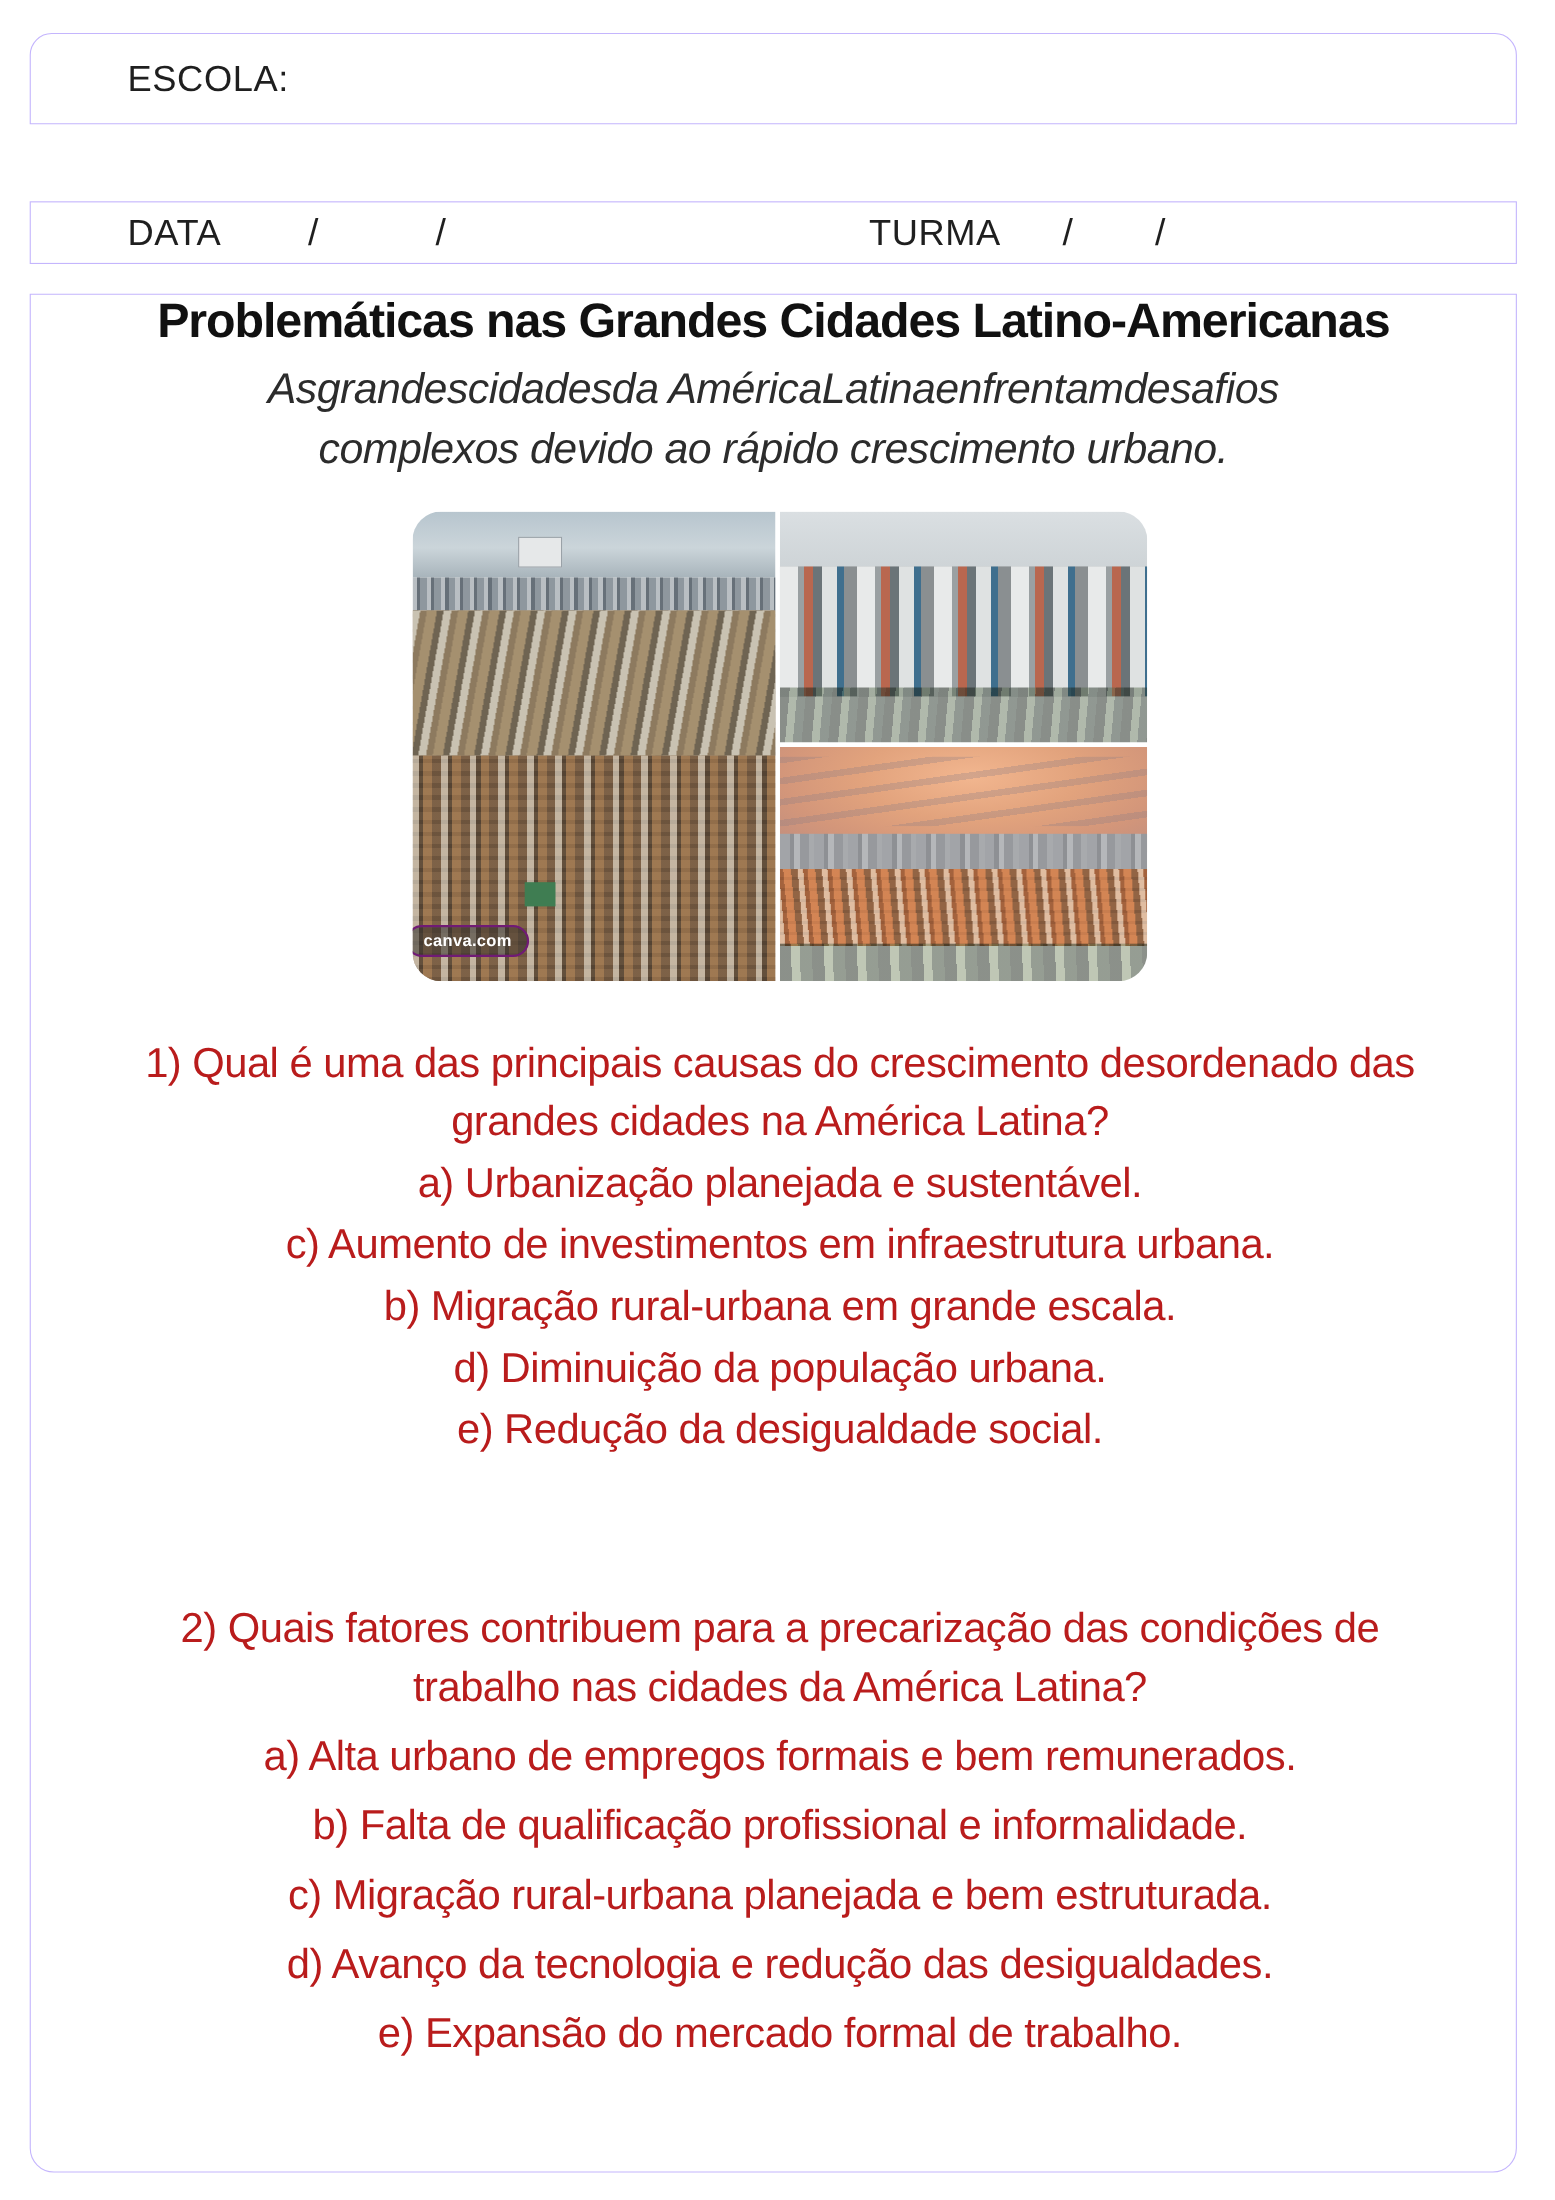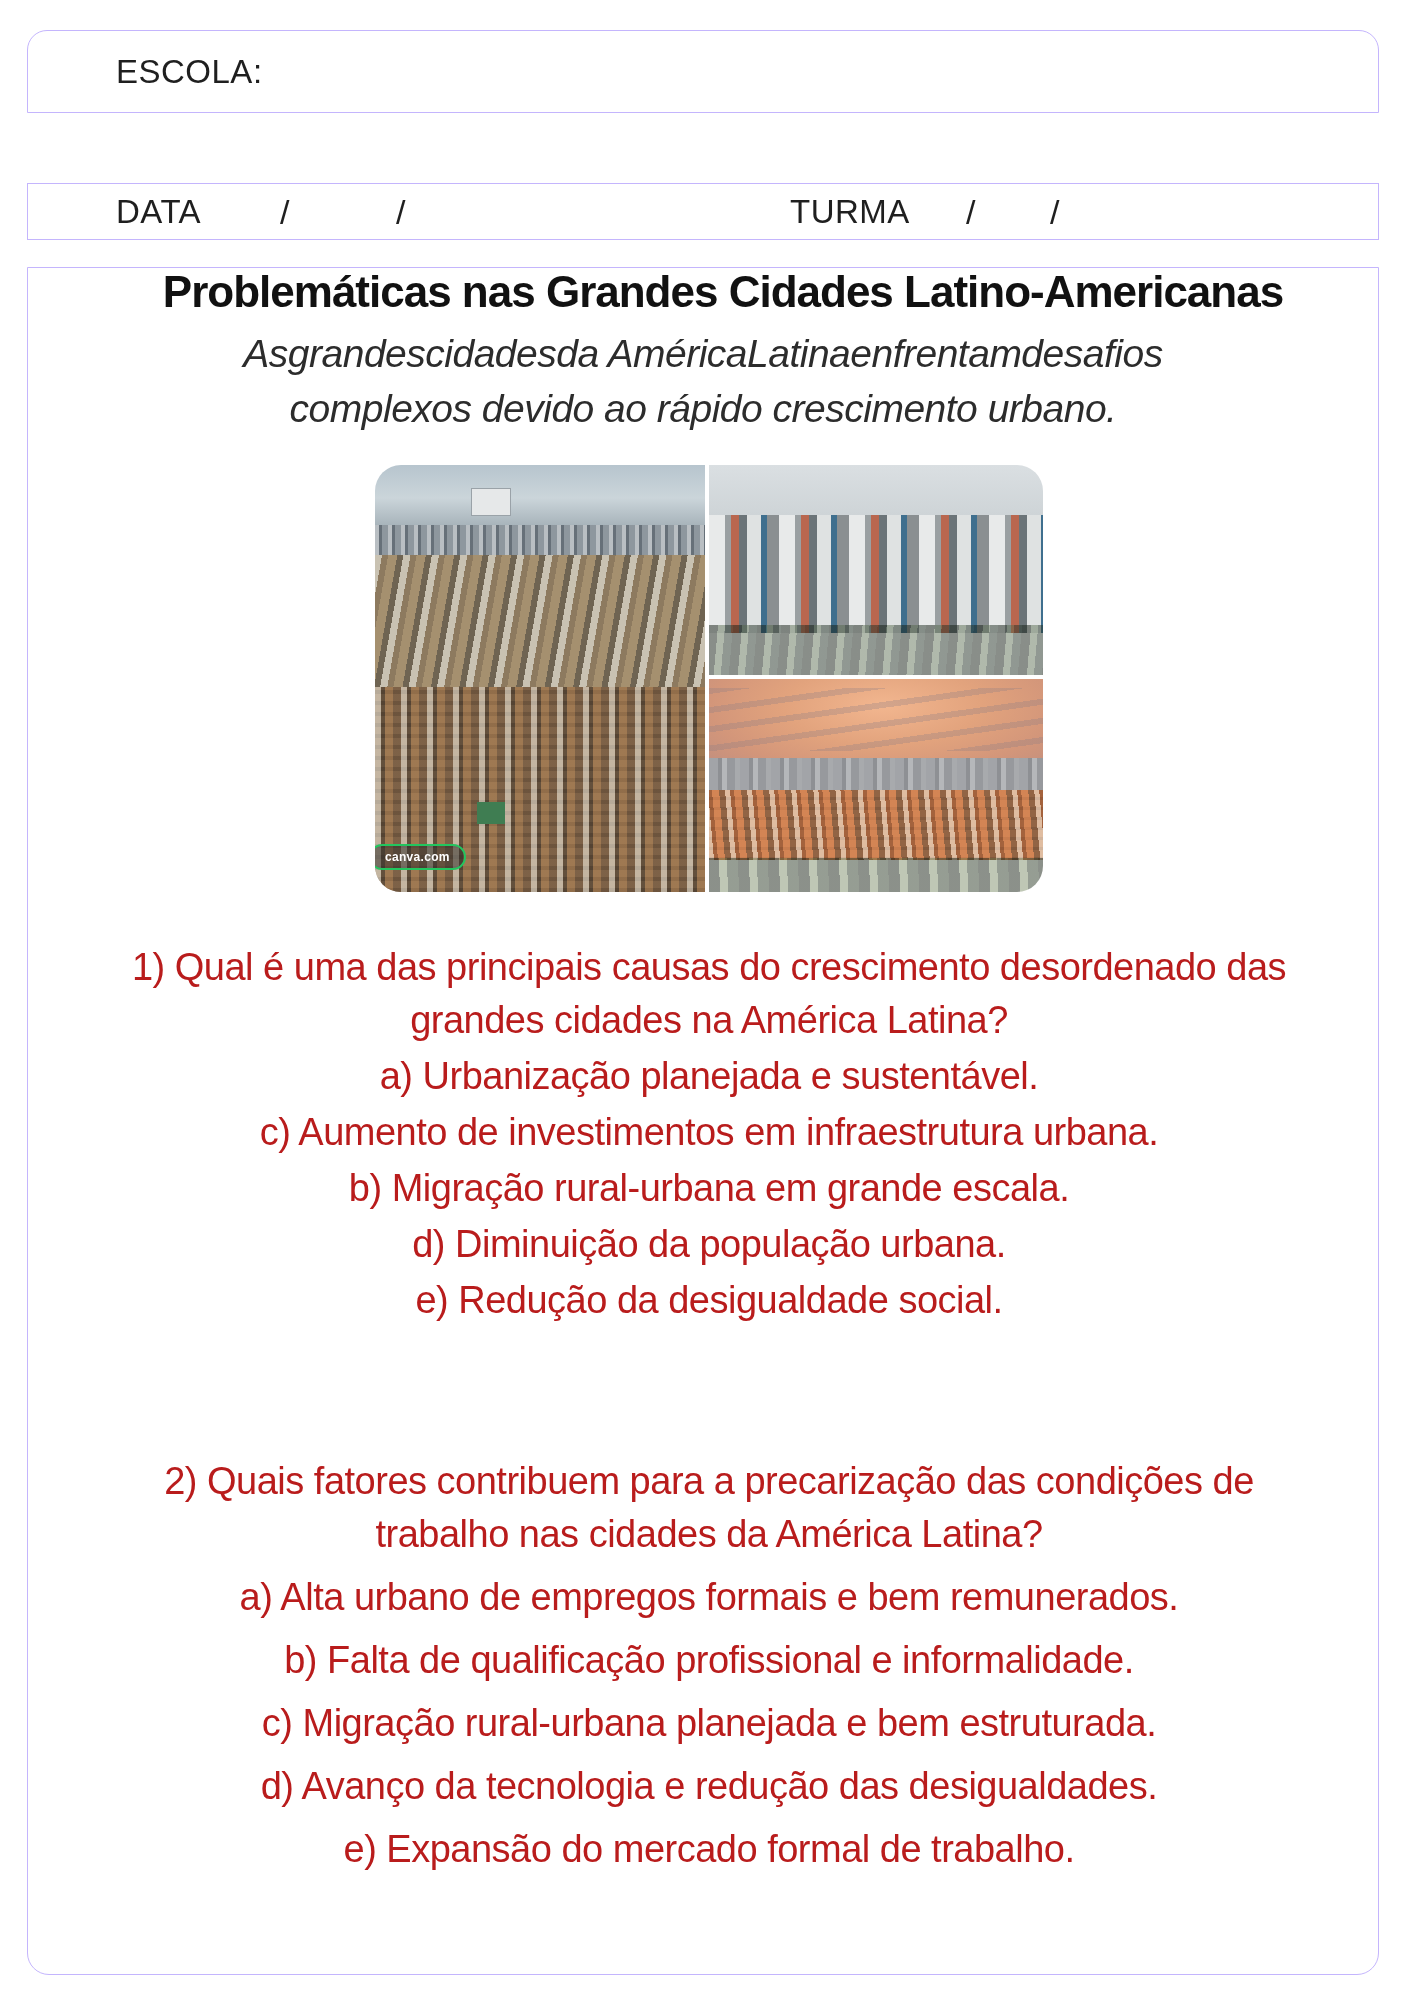--- a/index.html
+++ b/index.html
@@ -14,21 +14,21 @@
   .hbox-main{top:267px;height:1708px;border-radius:0 0 22px 22px;}
   .hlabel{position:absolute;top:50%;transform:translateY(-50%);
           font-size:33px;letter-spacing:.5px;color:#1f1f1f;white-space:nowrap;}
   .lbl-escola,.lbl-aluno,.lbl-data{left:88px;}
   .slash{position:absolute;top:50%;transform:translateY(-50%);font-size:34px;color:#1f1f1f;}
   .sl-d1{left:252px;} .sl-d2{left:368px;}
   .lbl-turma{left:762px;}
   .sl-t1{left:938px;} .sl-t2{left:1022px;}
   
   .title{position:absolute;top:268px;left:27px;width:1352px;text-align:center;
-         font-size:44px;font-weight:bold;letter-spacing:-1px;color:#111;line-height:1.1;margin-left:20px;}
+         font-size:44px;font-weight:bold;letter-spacing:-1px;color:#111;line-height:1.1;}
   .subtitle{position:absolute;top:326px;left:27px;width:1352px;text-align:center;
             font-style:italic;font-size:39px;line-height:55px;color:#2c2c2c;letter-spacing:-0.5px;}
   
   .collage{position:absolute;left:375px;top:465px;width:668px;height:427px;
            display:grid;grid-template-columns:330px 334px;grid-template-rows:210px 213px;
            gap:4px;background:#fff;border-radius:26px;overflow:hidden;}
   .panel{position:relative;overflow:hidden;}
   .p-left{grid-row:1/3;}
   .lp-sky{position:absolute;left:0;top:0;width:100%;height:14%;
           background:linear-gradient(180deg,#b7c5ce 0%,#cbd5da 55%,#a8b4bb 100%);}
@@ -69,22 +69,22 @@
   .br-roofs{position:absolute;left:0;top:52%;width:100%;height:33%;
           background:#c08557;
           background-image:repeating-linear-gradient(85deg,rgba(255,245,235,.5) 0 5px,
             rgba(140,70,40,.55) 5px 9px,rgba(224,133,82,.6) 9px 16px,rgba(90,60,45,.45) 16px 22px),
             repeating-linear-gradient(0deg,rgba(0,0,0,.15) 0 3px,transparent 3px 10px);}
   .br-trees{position:absolute;left:0;top:84%;width:100%;height:16%;
           background:linear-gradient(180deg,#55603c 0%,#35422c 100%);
           background-image:repeating-linear-gradient(88deg,rgba(25,35,22,.5) 0 11px,
             rgba(95,115,70,.4) 11px 19px,rgba(45,60,40,.5) 19px 30px);}
   .watermark{position:absolute;left:-6px;bottom:22px;padding:4px 14px 4px 14px;
-          background:rgba(52,50,46,.55);border:2px solid #22c55e;border-radius:15px;
-          color:#fff;font-size:12px;font-weight:bold;letter-spacing:.3px;}
+          background:rgba(52,50,46,.55);border:2px solid #701a75;border-radius:15px;
+          color:#fff;font-size:15px;font-weight:bold;letter-spacing:.3px;}
   
   .qa{position:absolute;left:44px;top:941px;width:1330px;
       font-size:38px;line-height:53px;letter-spacing:-0.5px;color:#b91c1c;text-align:center;}
   .q .line{white-space:nowrap;}
   .opt{margin-top:3px;white-space:nowrap;}
   .q2{margin-top:128px;}
   .q2 .opt{margin-top:10px;}
 </style>
 </head>
 <body>

